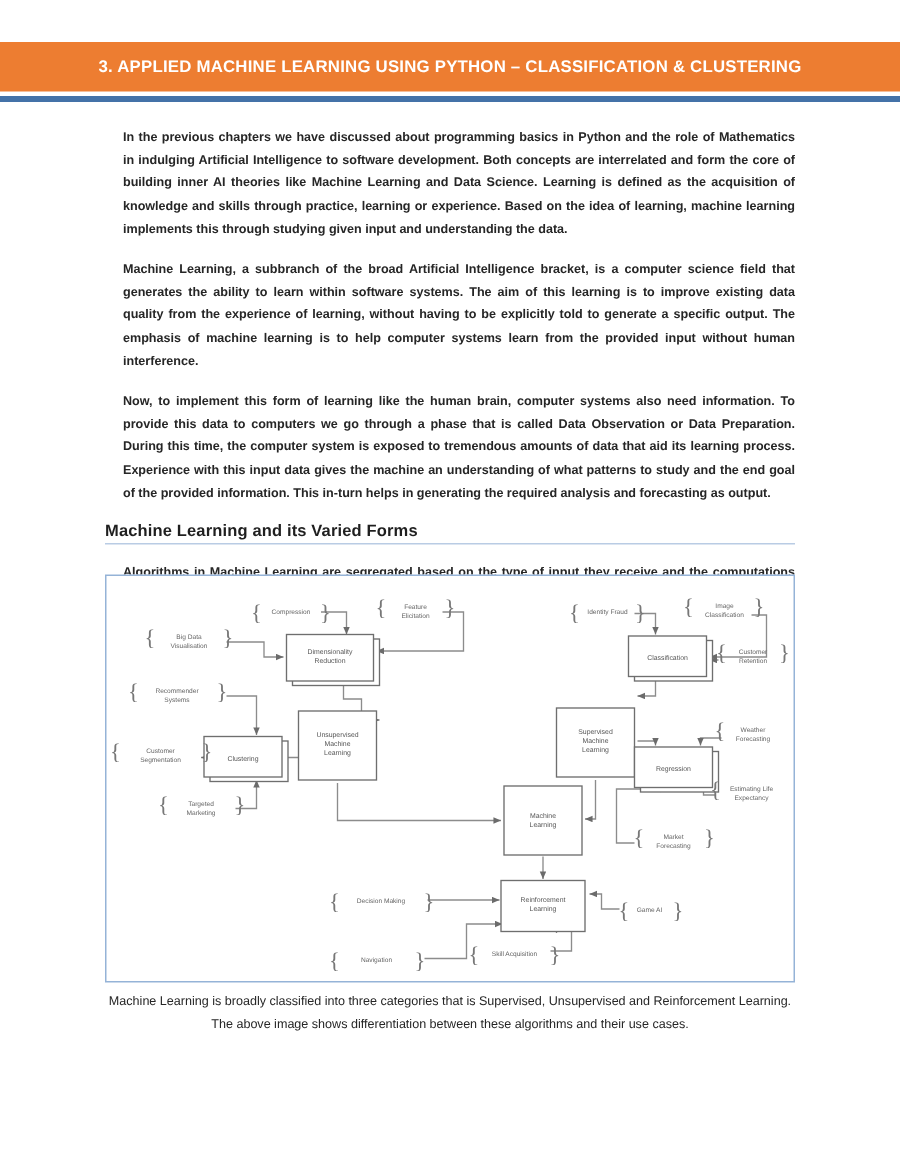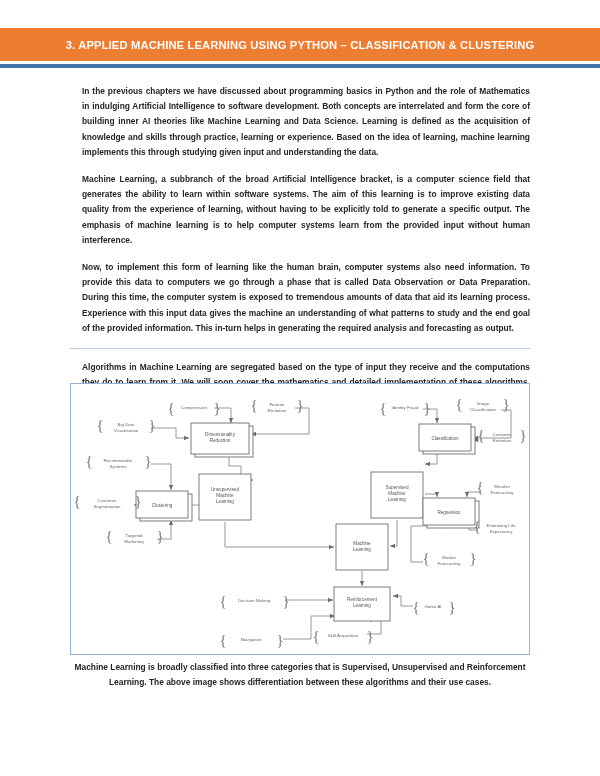--- a/index.html
+++ b/index.html
@@ -90,37 +90,38 @@
     box-sizing: border-box;
   }
   .diagram-svg { display: block; width: 100%; height: 100%; }
 
   .caption {
     position: absolute;
     top: 660px;
     left: 70px;
     width: 460px;
     font-size: 8.4px;
-    font-weight: bold;
+    font-weight: normal;
     line-height: 15px;
     text-align: center;
     color: #262626;
   }
 </style>
 </head>
 <body>
 
 <div class="header-band"></div>
 <div class="header-title">3. APPLIED MACHINE LEARNING USING PYTHON – CLASSIFICATION &amp; CLUSTERING</div>
 <div class="header-rule"></div>
 
 <div class="content">
   <p class="para">In the previous chapters we have discussed about programming basics in Python and the role of Mathematics in indulging Artificial Intelligence to software development. Both concepts are interrelated and form the core of building inner AI theories like Machine Learning and Data Science. Learning is defined as the acquisition of knowledge and skills through practice, learning or experience. Based on the idea of learning, machine learning implements this through studying given input and understanding the data.</p>
   <p class="para">Machine Learning, a subbranch of the broad Artificial Intelligence bracket, is a computer science field that generates the ability to learn within software systems. The aim of this learning is to improve existing data quality from the experience of learning, without having to be explicitly told to generate a specific output. The emphasis of machine learning is to help computer systems learn from the provided input without human interference.</p>
   <p class="para">Now, to implement this form of learning like the human brain, computer systems also need information. To provide this data to computers we go through a phase that is called Data Observation or Data Preparation. During this time, the computer system is exposed to tremendous amounts of data that aid its learning process. Experience with this input data gives the machine an understanding of what patterns to study and the end goal of the provided information. This in-turn helps in generating the required analysis and forecasting as output.</p>
+  <h2 class="section-heading">Machine Learning and its Varied Forms</h2>
   <div class="heading-rule"></div>
   <p class="para">Algorithms in Machine Learning are segregated based on the type of input they receive and the computations they do to learn from it. We will soon cover the mathematics and detailed implementation of these algorithms, but for now let us look at the broad classification of these algorithms.</p>
 </div>
 
 <div class="figure">
   <svg class="diagram-svg" viewBox="0 0 458 270" preserveAspectRatio="none">
     <defs>
       <marker id="arw" markerWidth="7" markerHeight="7" refX="5.6" refY="2.4" orient="auto" markerUnits="strokeWidth">
         <path d="M0,0 L5.6,2.4 L0,4.8 z" fill="#6b6b6b"></path>
       </marker>

